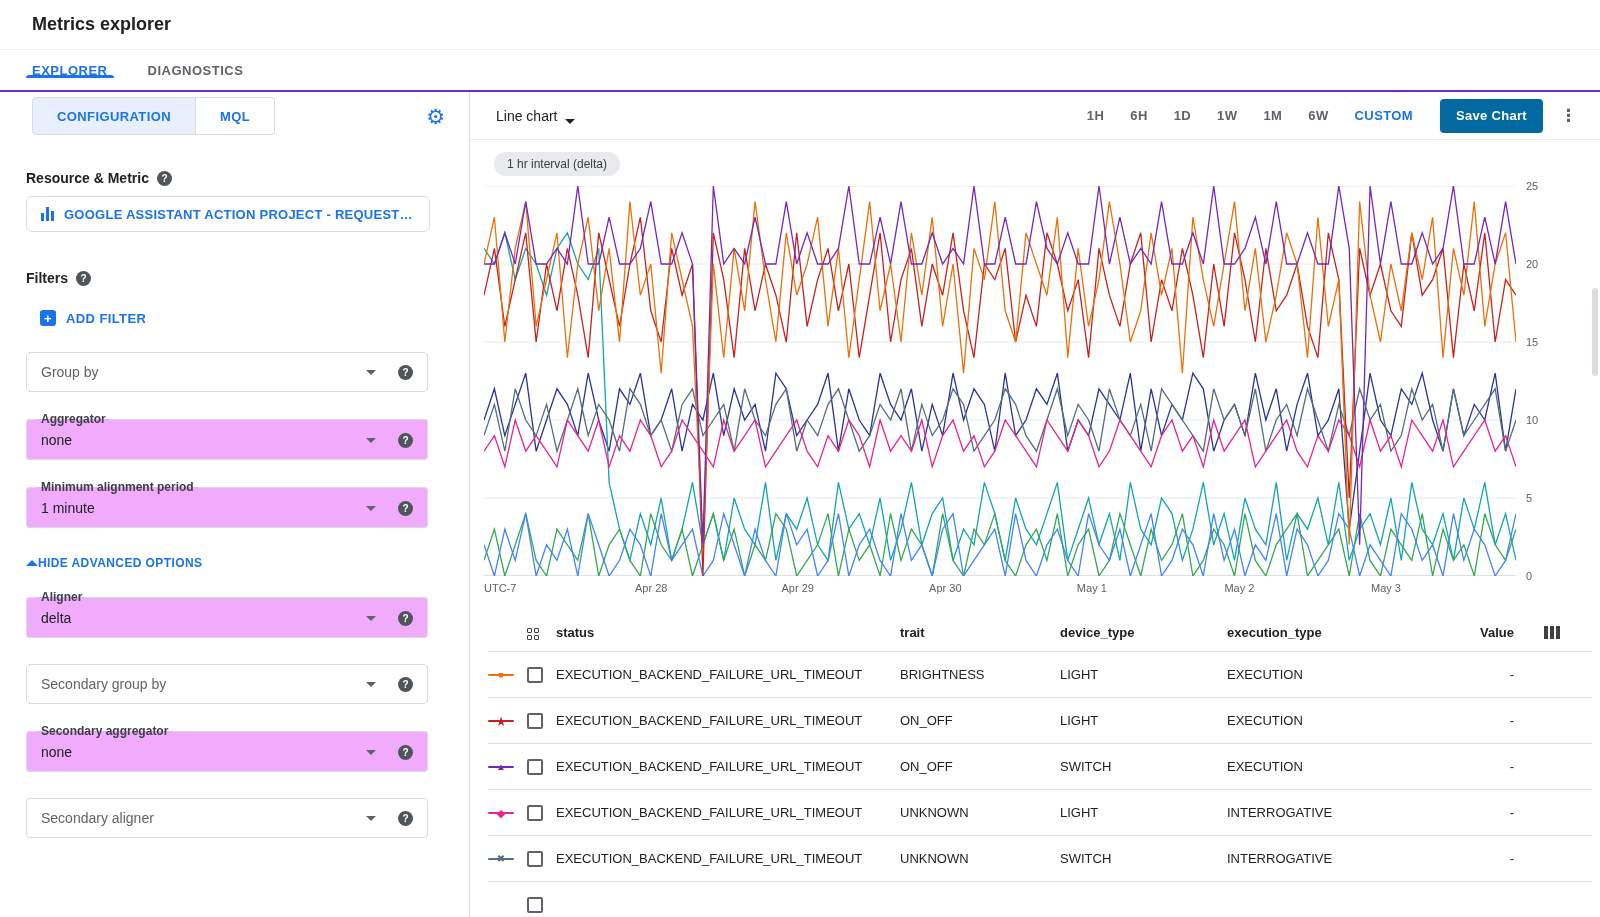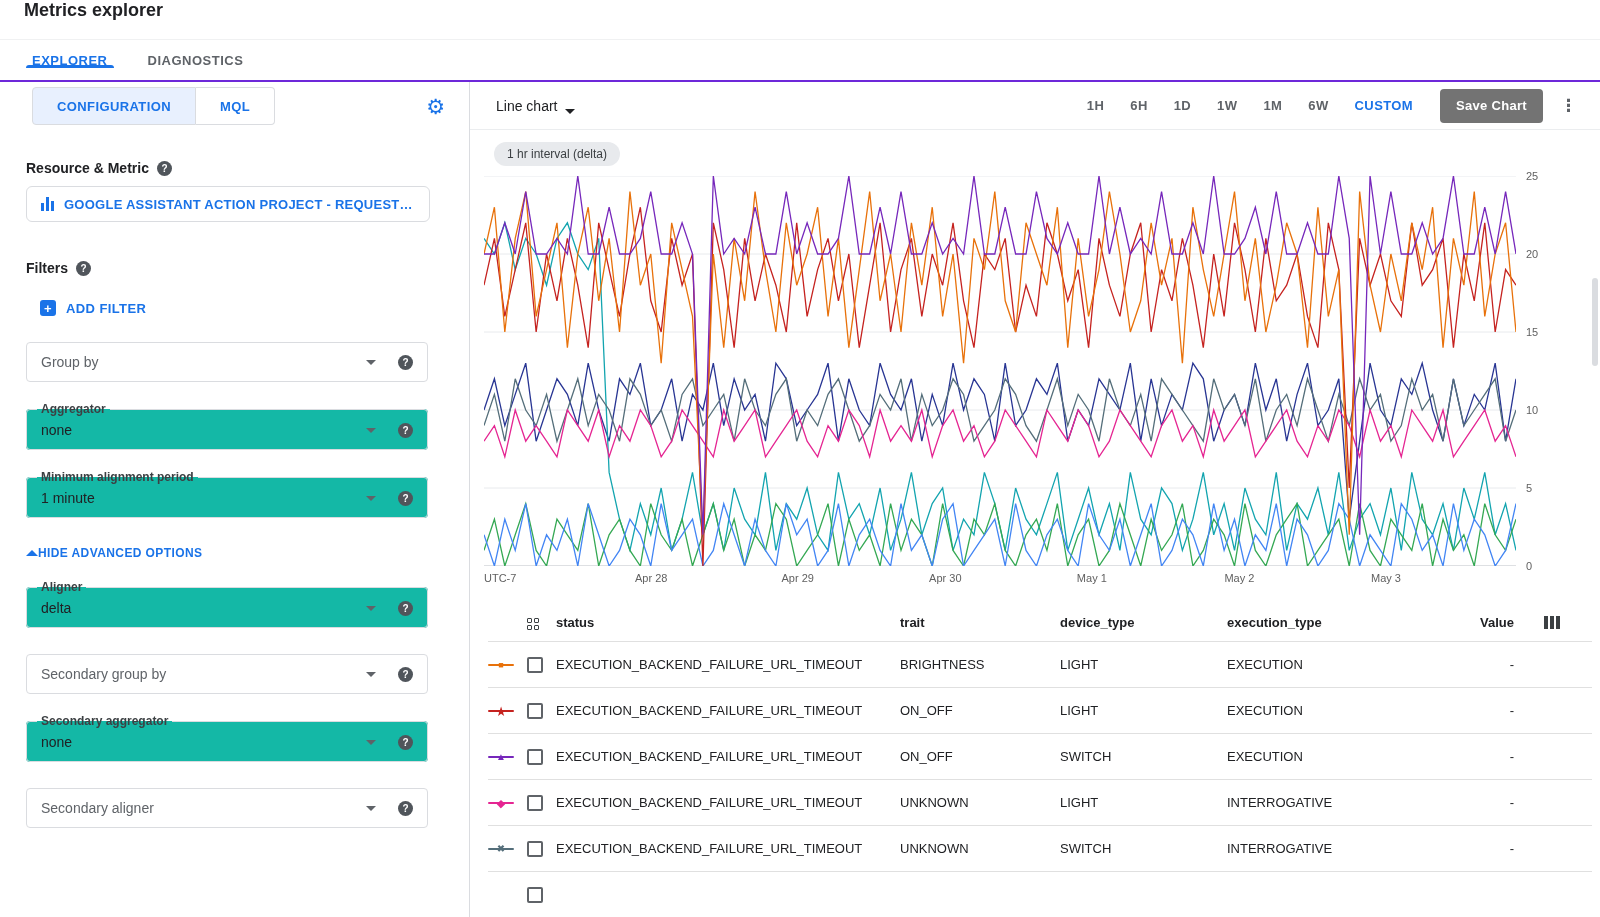--- a/index.html
+++ b/index.html
@@ -1,21 +1,21 @@
 <!DOCTYPE html>
 <html><head>
 <meta charset="utf-8">
 <style>
   *{margin:0;padding:0;box-sizing:border-box}
   html,body{width:1600px;height:917px;overflow:hidden}
   body{font-family:"Liberation Sans","DejaVu Sans",sans-serif;color:#202124;background:#fff}
   .app{width:1600px;height:917px;display:flex;flex-direction:column;position:relative;overflow:hidden}
 
   
-  .top-header{height:40px;flex:none;display:flex;align-items:flex-start;padding-left:24px;border-bottom:1px solid #f0f1f2}
+  .top-header{height:50px;flex:none;display:flex;align-items:center;padding-left:32px;border-bottom:1px solid #f0f1f2}
   .app-title{font-size:18px;font-weight:700;color:#202124}
 
   
   .tab-bar{height:42px;flex:none;display:flex;align-items:center;padding-left:12px;border-bottom:2px solid #6d28d9}
   .tab{display:flex;align-items:center;padding:0 20px;font-size:13px;font-weight:700;letter-spacing:.5px;color:#5f6368;position:relative;cursor:pointer}
   .tab.active{color:#1a73e8}
   .tab.active::after{content:"";position:absolute;left:14px;right:14px;bottom:0;height:3px;background:#1a73e8;border-radius:3px 3px 0 0}
 
   .content{flex:1;display:flex;min-height:0}
 
@@ -41,36 +41,36 @@
   .add-filter{display:flex;align-items:center;gap:10px;margin:24px 0 0 40px;color:#1a73e8;font-size:13px;font-weight:700;letter-spacing:.4px;cursor:pointer}
   .plus-icon{width:16px;height:16px;border-radius:3px;background:#1a73e8;color:#fff;display:flex;align-items:center;justify-content:center;font-size:13px;font-weight:700;line-height:1}
 
   .question{margin:44px 0 0 26px;font-size:15px;font-weight:700}
 
   .field{width:402px;height:40px;border:1px solid #dadce0;border-radius:4px;display:flex;align-items:center;padding:0 14px;margin:26px 0 0 26px;cursor:pointer;background:#fff}
   .field-value{font-size:14px;color:#202124}
   .field-value.placeholder{color:#5f6368}
   .spacer{flex:1}
   .dd-arrow{width:0;height:0;border-left:5px solid transparent;border-right:5px solid transparent;border-top:5px solid #5f6368;margin-right:22px}
-  fieldset.ffield{width:402px;height:48px;border:1px solid #dadce0;border-radius:4px;margin:20px 0 0 26px;padding:0 14px;min-inline-size:0;background:#14b8a6;cursor:pointer}
+  fieldset.ffield{width:402px;height:48px;border:1px solid #dadce0;border-radius:4px;margin:20px 0 0 26px;padding:0 14px;min-inline-size:0;background:#f0abfc;cursor:pointer}
   fieldset.ffield legend{font-size:12px;font-weight:700;color:#3c4043;padding:0 4px;margin-left:-4px}
   .frow{display:flex;align-items:center;height:26px;margin-top:1px}
 
   .adv-toggle{display:flex;align-items:center;gap:0;margin:28px 0 0 26px;color:#1a73e8;font-size:12px;font-weight:700;letter-spacing:.4px;cursor:pointer}
   .up-arrow{width:0;height:0;border-left:6px solid transparent;border-right:6px solid transparent;border-bottom:6px solid #1a73e8}
 
   
   .right-panel{flex:1;min-width:0;display:flex;flex-direction:column;overflow:hidden;position:relative}
   .chart-toolbar{height:48px;flex:none;display:flex;align-items:center;padding:0 14px 0 26px;border-bottom:1px solid #ebedef}
   .chart-type{display:flex;align-items:flex-end;gap:8px;font-size:14px;color:#202124;cursor:pointer}
   .ct-arrow{width:0;height:0;border-left:5px solid transparent;border-right:5px solid transparent;border-top:5px solid #202124}
   .tb-right{margin-left:auto;display:flex;align-items:center}
   .time-btn{background:none;border:none;font-family:inherit;font-size:13px;font-weight:700;color:#5f6368;padding:8px 13px;letter-spacing:.4px;cursor:pointer}
   .custom-btn{background:none;border:none;font-family:inherit;font-size:13px;font-weight:700;color:#1a73e8;padding:8px 13px;letter-spacing:.4px;margin-right:14px;cursor:pointer}
-  .save-btn{height:34px;padding:0 16px;background:#737373;color:#fff;border:none;border-radius:4px;font-family:inherit;font-size:13px;font-weight:700;letter-spacing:.3px;margin-right:8px;cursor:pointer}
+  .save-btn{height:34px;padding:0 16px;background:#0369a1;color:#fff;border:none;border-radius:4px;font-family:inherit;font-size:13px;font-weight:700;letter-spacing:.3px;margin-right:8px;cursor:pointer}
   .kebab{color:#5f6368;font-size:17px;font-weight:700;padding:4px 9px;cursor:pointer;line-height:1}
 
   .interval-chip{margin:12px 0 0 24px;align-self:flex-start;background:#e8eaed;border-radius:14px;padding:5px 13px;font-size:12px;color:#3c4043}
 
   .chart-area{display:flex;margin-top:10px;padding-left:14px;padding-right:40px;flex:none}
   .plot{position:relative;height:390px;flex:1;min-width:0}
   .plot svg{position:absolute;inset:0;width:100%;height:100%;display:block}
   .y-axis{width:44px;flex:none;position:relative;height:390px}
   .ytick{position:absolute;left:10px;transform:translateY(50%);font-size:11px;color:#616161}
   .x-axis-row{display:flex;padding-left:14px;padding-right:40px;flex:none}

